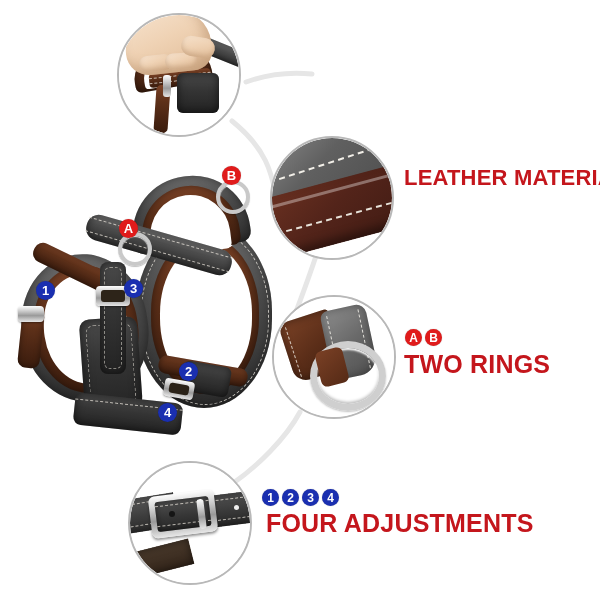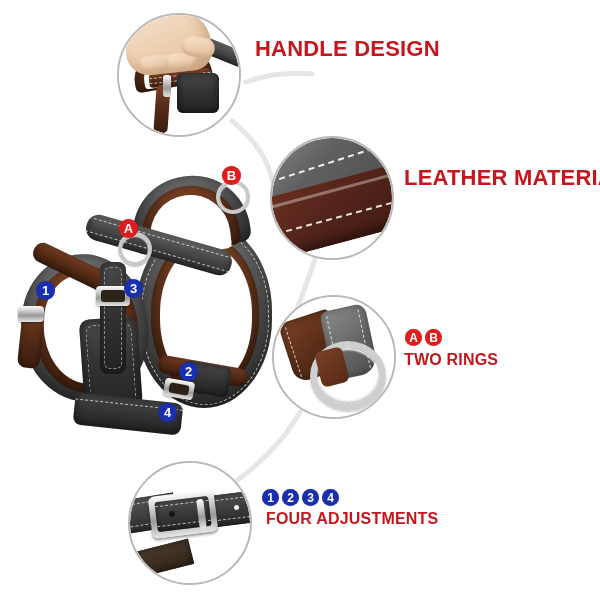--- a/index.html
+++ b/index.html
@@ -20,21 +20,21 @@
     overflow:hidden;
   }
   .callout .inner{position:absolute;inset:0;border-radius:50%;overflow:hidden;}
 
   
   .label{
     position:absolute;color:#c4161c;font-weight:bold;
     letter-spacing:.2px;white-space:nowrap;line-height:1;
   }
   .label.big{font-size:22px;}
-  .label.mid{font-size:16px;}
+  .label.mid{font-size:25px;}
 
   
   .badge{
     position:absolute;border-radius:50%;
     display:flex;align-items:center;justify-content:center;
     color:#ffffff;font-weight:bold;line-height:1;
     box-shadow:0 0 1px rgba(0,0,0,.35);
   }
   .badge.red{background:#e01b1b;}
   .badge.blue{background:#1a2fb0;}
@@ -197,21 +197,20 @@
       <div class="skin" style="position:absolute;left:20px;top:40px;width:34px;height:16px;border-radius:10px;
                   transform:rotate(-6deg);box-shadow:inset 0 -3px 5px rgba(170,130,95,.45);"></div>
       <div class="skin" style="position:absolute;left:46px;top:38px;width:32px;height:16px;border-radius:10px;
                   transform:rotate(-4deg);box-shadow:inset 0 -3px 5px rgba(170,130,95,.45);"></div>
       <div class="skin" style="position:absolute;left:62px;top:22px;width:34px;height:20px;border-radius:12px;
                   transform:rotate(10deg);box-shadow:inset 0 -3px 5px rgba(170,130,95,.4);"></div>
 
       <div class="metal" style="position:absolute;left:44px;top:60px;width:8px;height:22px;border-radius:3px;"></div>
     </div>
   </div>
-  <div class="label big" style="left:255px;top:38px;">HANDLE DESIGN</div>
 
   <div class="callout" style="left:270px;top:136px;width:120px;height:120px;">
     <div class="inner" style="background:#ffffff;">
       <div style="position:absolute;left:-18px;top:-12px;width:170px;height:74px;
                   background:linear-gradient(150deg,#8a8a8a 0%,#606060 40%,#4a4a4a 100%);
                   transform:rotate(-17deg);box-shadow:inset 0 -6px 10px rgba(0,0,0,.35);"></div>
       <div style="position:absolute;left:-22px;top:42px;width:178px;height:62px;
                   background:linear-gradient(150deg,#6e3322 0%,#53241a 45%,#3e1a12 100%);
                   transform:rotate(-15deg);box-shadow:inset 0 -6px 10px rgba(0,0,0,.4);"></div>
       <div style="position:absolute;left:4px;top:20px;width:130px;height:0;

